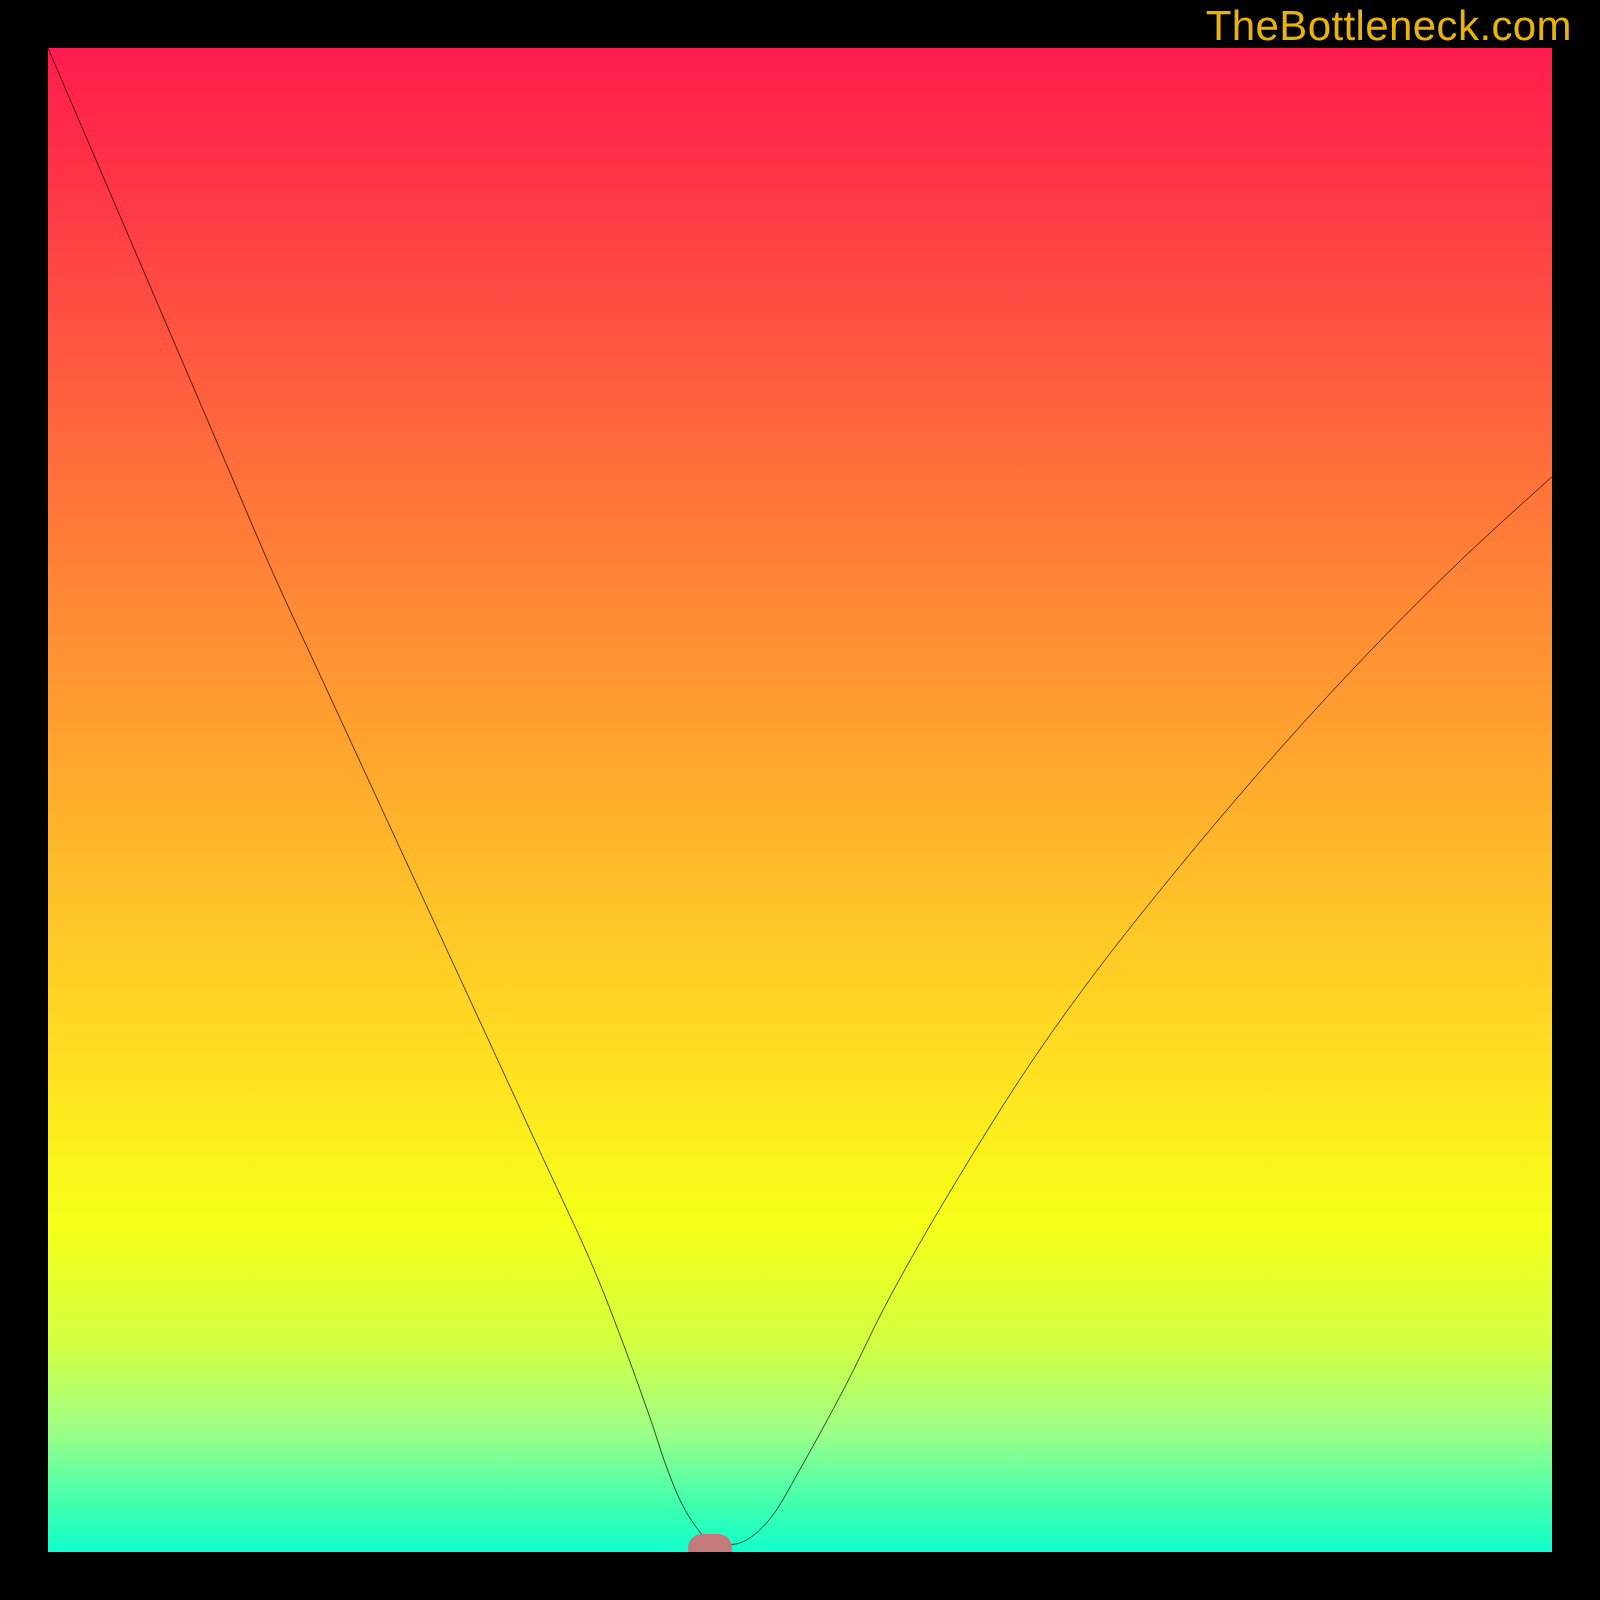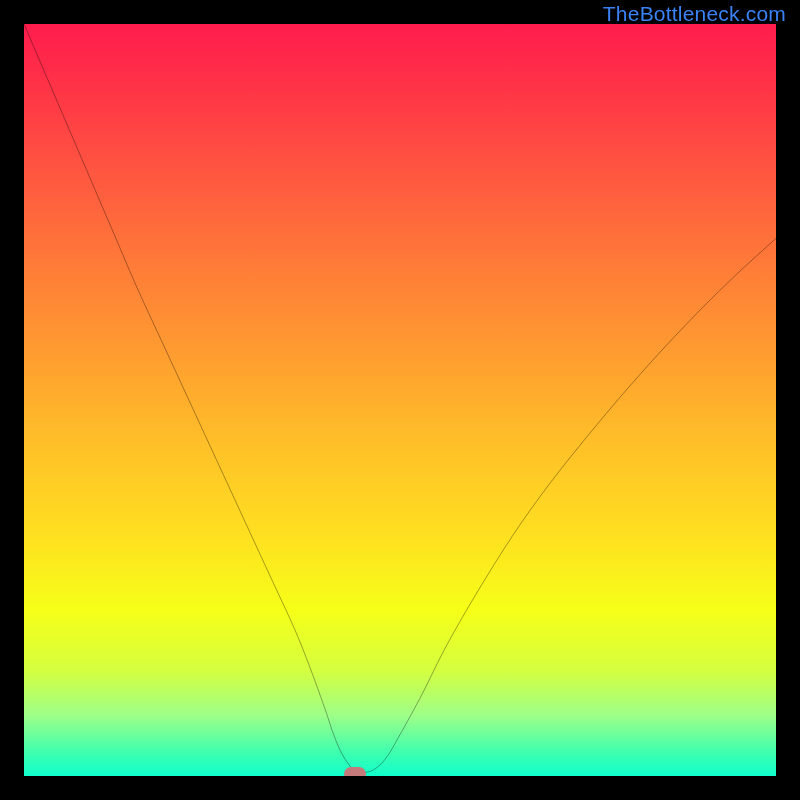--- a/index.html
+++ b/index.html
@@ -63,21 +63,21 @@
     width: 22px;
     height: 14px;
     border-radius: 7px;
     background: #c47a7a;
     transform: translate(-50%, -50%);
   }
   .watermark {
     position: absolute;
     top: 2px;
     right: 14px;
-    color: #3b82f6;
+    color: #eab308;
     font-size: 21px;
     font-weight: 500;
     letter-spacing: 0.2px;
     user-select: none;
   }
 </style>
 </head>
 <body>
 
 <div class="frame">

